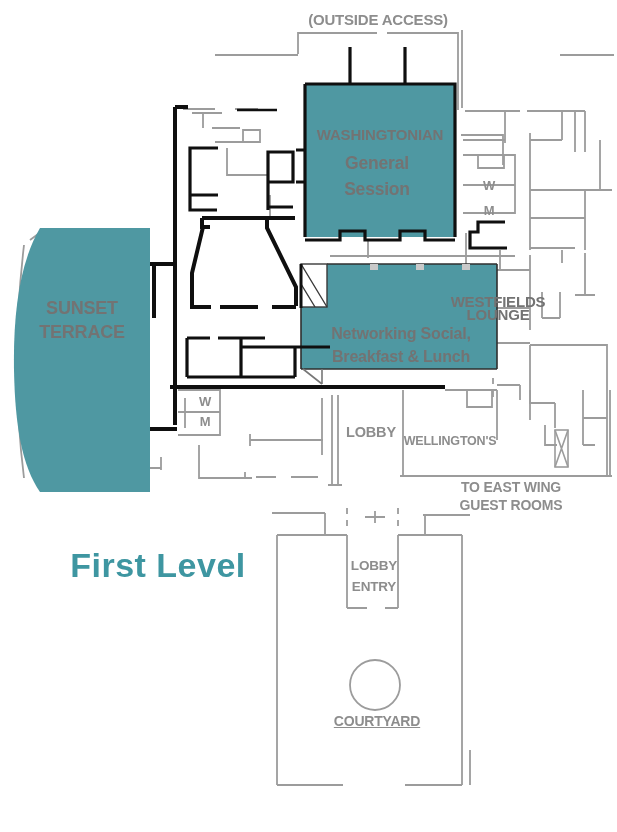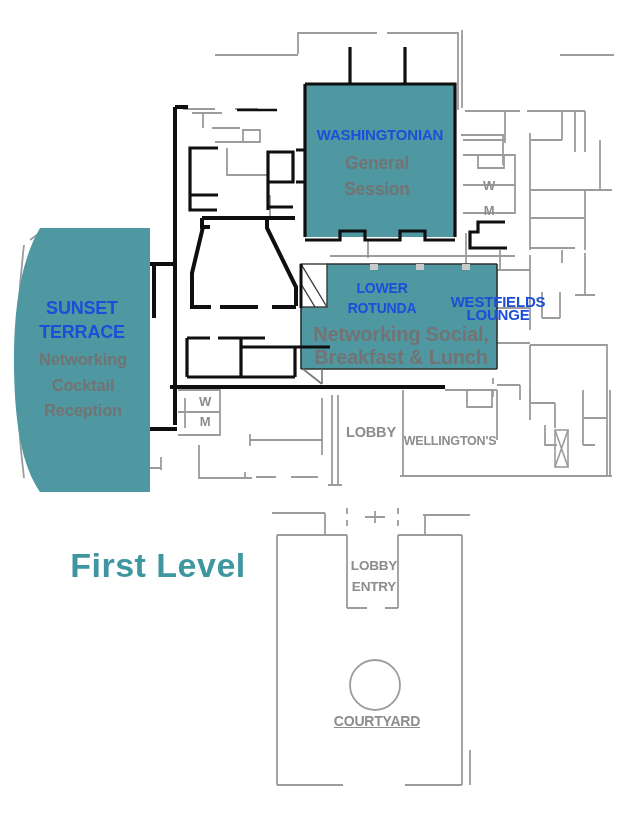--- a/index.html
+++ b/index.html
@@ -7,21 +7,21 @@
     position:relative;width:617px;height:832px;background:#fff;overflow:hidden;
     font-family:"Liberation Sans", sans-serif;
   }
   .stage svg{position:absolute;left:0;top:0;}
   .label{
     position:absolute;transform:translateX(-50%);
     white-space:pre-line;text-align:center;font-weight:bold;
     letter-spacing:-0.2px;line-height:1.25;
   }
   .gray{color:#8d8d8d;}
-  .navy{color:#1d4ed8;}
+  .navy{color:#737373;}
   .white{color:#737373;}
   .teal-title{color:#3e96a1;letter-spacing:0.5px;}
 </style>
 </head>
 <body>
 
 <div class="stage">
 
   <svg width="617" height="832" viewBox="0 0 617 832">
 
@@ -80,46 +80,43 @@
       <path d="M218,148 H190 V195 H218 M190,195 V210 H217"></path>
       <path d="M268,152 H293 V182 H268 Z M268,182 V210 M268,207 H293"></path>
       <path d="M187,338 H210 M218,338 H265 M241,338 V377 M241,347 H330 M187,338 V377 M187,377 H295 M295,347 V377"></path>
       <path d="M505,222 H478 V232 H470 V248 H507 M296,150 H305 M296,182 H305"></path>
       <path d="M305,84 H455 V237 M305,84 V237 M350,47 V84 M405,47 V84"></path>
       <path d="M305,240 H340 V231 H365 V240 H400 V231 H425 V240 H455"></path>
     </g>
     <path d="M237,110 H277" stroke="#0f0f0f" stroke-width="2.4" fill="none"></path>
   </svg>
 
+  <div class="label gray" style="left:378px;top:11px;font-size:15px;">(OUTSIDE ACCESS)</div>
 
   <div class="label navy" style="left:380px;top:126px;font-size:15px;">WASHINGTONIAN</div>
   <div class="label white" style="left:377px;top:150px;font-size:17.5px;line-height:26px;">General
 Session</div>
 
   <div class="label gray" style="left:489px;top:173px;font-size:13px;line-height:25px;">W</div>
   <div class="label gray" style="left:489px;top:198px;font-size:13px;line-height:25px;">M</div>
 
-  <div class="label navy" style="left:382px;top:279px;font-size:14px;line-height:19.5px;">LOWER
-ROTUNDA</div>
   <div class="label navy" style="left:466px;top:295px;font-size:15px;line-height:13px;margin-left:32px;">WESTFIELDS
 LOUNGE</div>
-  <div class="label white" style="left:401px;top:323px;font-size:20px;line-height:22.5px;">Networking Social,
+  <div class="label white" style="left:401px;top:323px;font-size:16px;line-height:22.5px;">Networking Social,
 Breakfast &amp; Lunch</div>
 
   <div class="label navy" style="left:82px;top:296px;font-size:18px;line-height:24px;">SUNSET
 TERRACE</div>
-  <div class="label white" style="left:83px;top:347px;font-size:16.5px;line-height:25.5px;">Networking
-Cocktail
-Reception</div>
 
   <div class="label gray" style="left:205px;top:392px;font-size:13px;line-height:20.5px;">W</div>
   <div class="label gray" style="left:205px;top:412px;font-size:13px;line-height:20.5px;">M</div>
 
   <div class="label gray" style="left:371px;top:423px;font-size:14.5px;">LOBBY</div>
   <div class="label gray" style="left:450px;top:434px;font-size:12.5px;">WELLINGTON'S</div>
+  <div class="label gray" style="left:511px;top:479px;font-size:14px;">TO EAST WING GUEST ROOMS</div>
 
   <div class="label teal-title" style="left:158px;top:544px;font-size:34px;">First Level</div>
 
   <div class="label gray" style="left:374px;top:556px;font-size:13.5px;line-height:20.5px;">LOBBY
 ENTRY</div>
   <div class="label gray" style="left:377px;top:713px;font-size:14px;text-decoration:underline;">COURTYARD</div>
 
 </div>
 
 </body></html>

